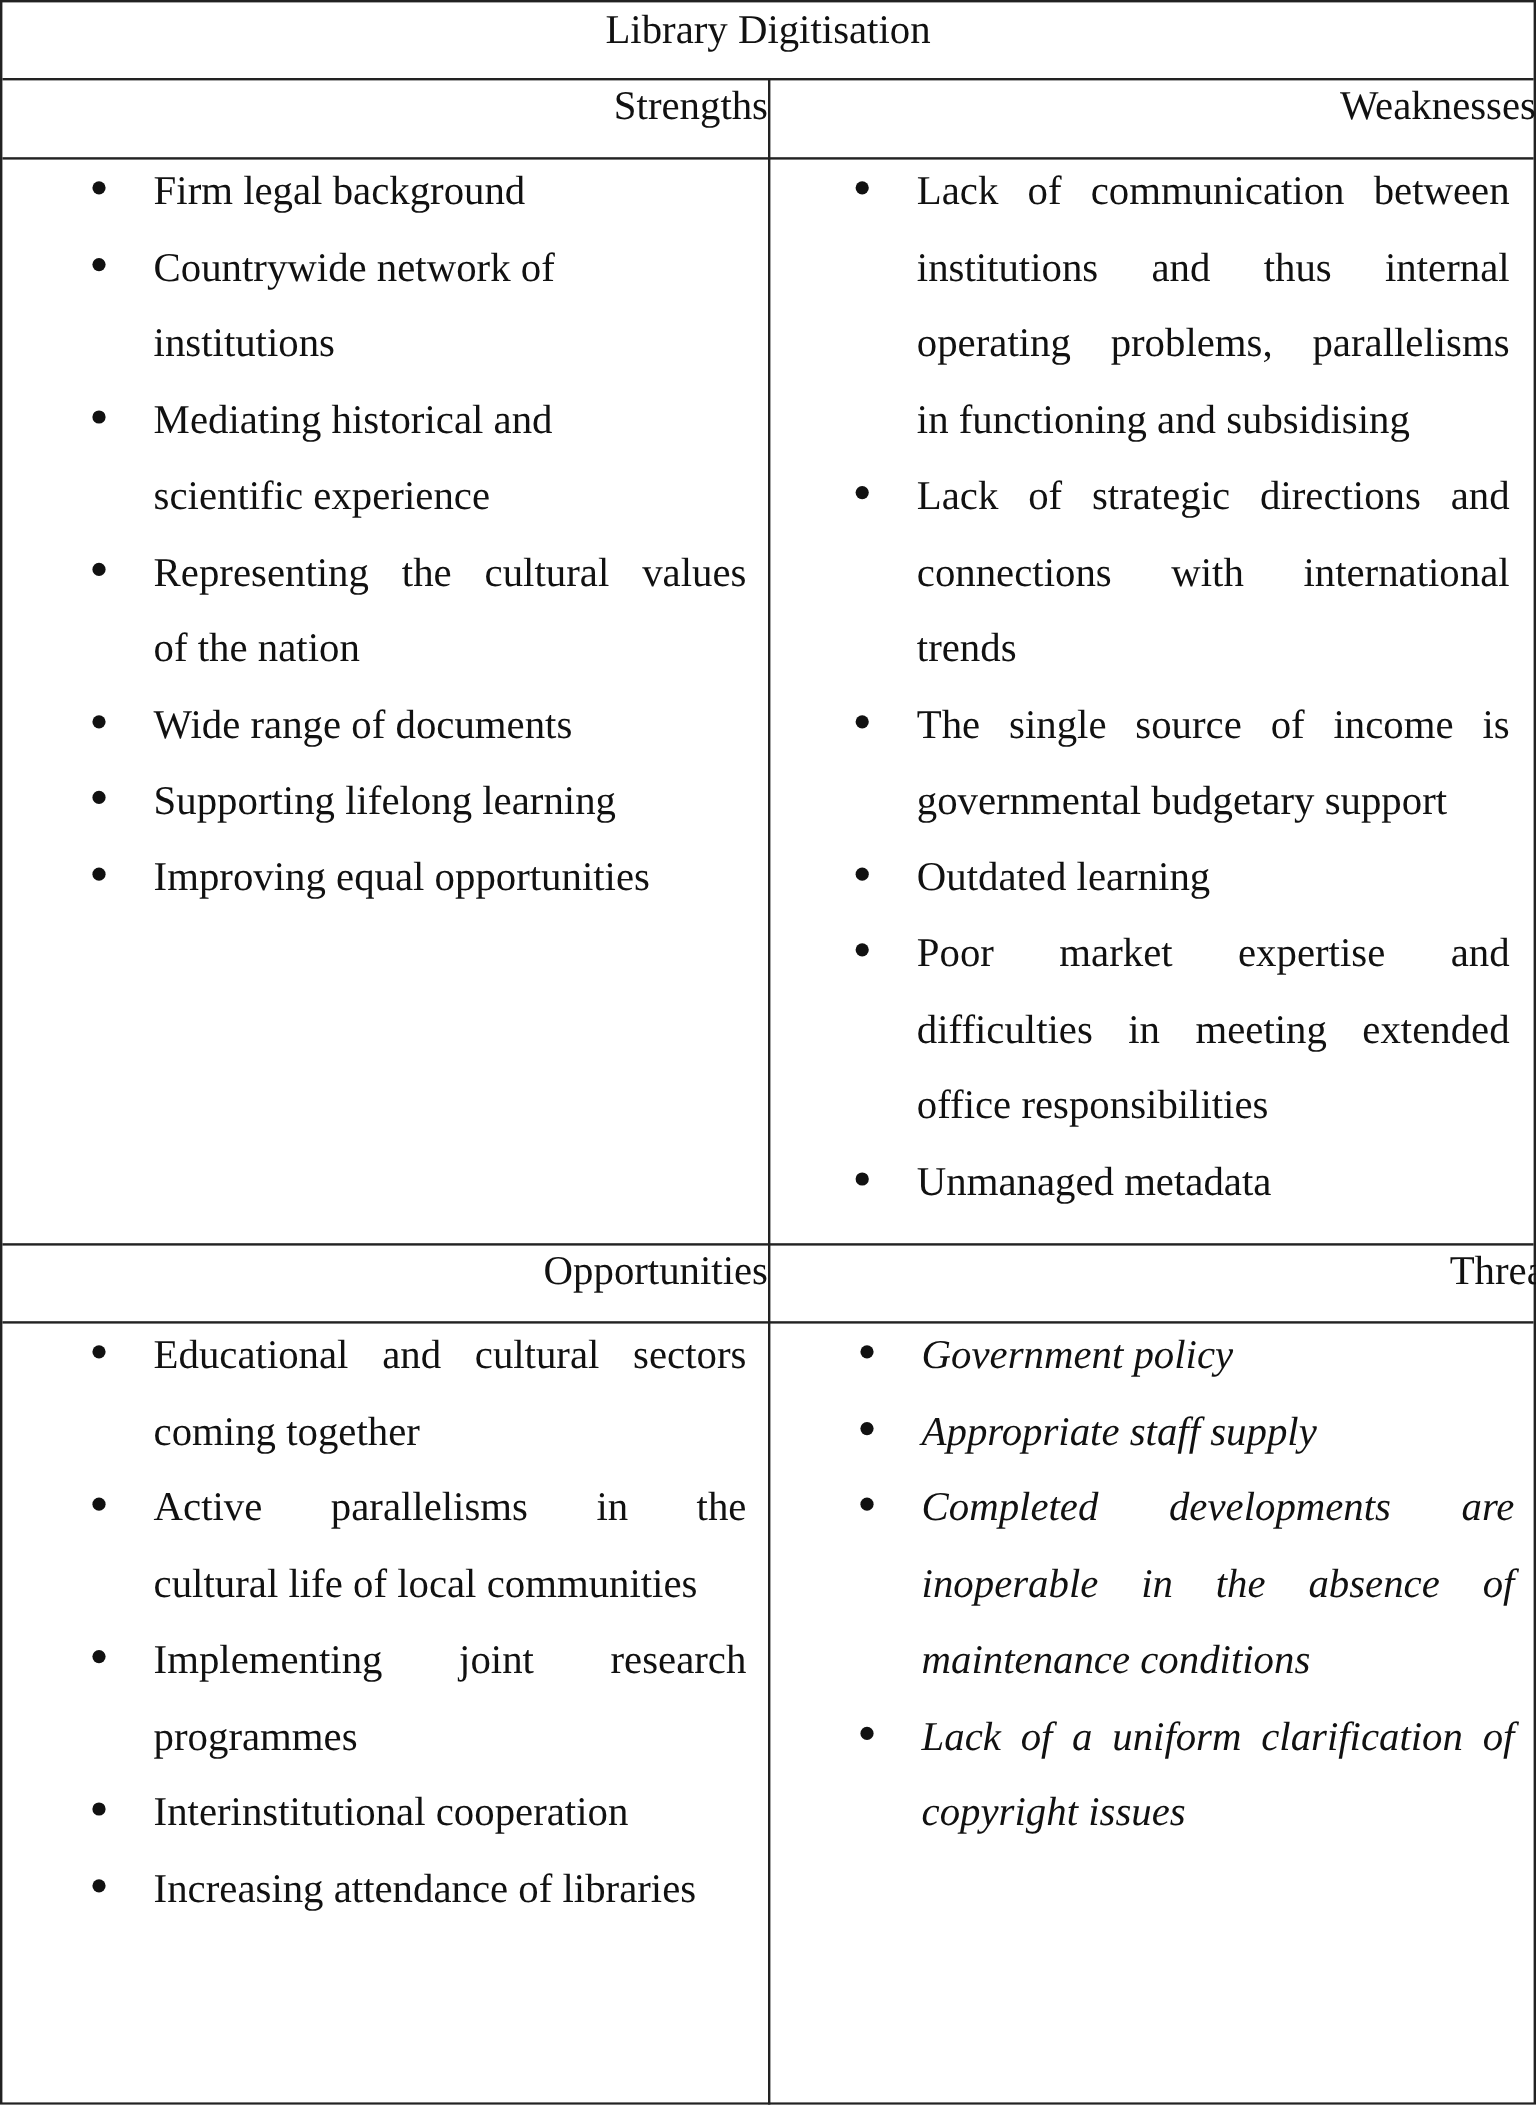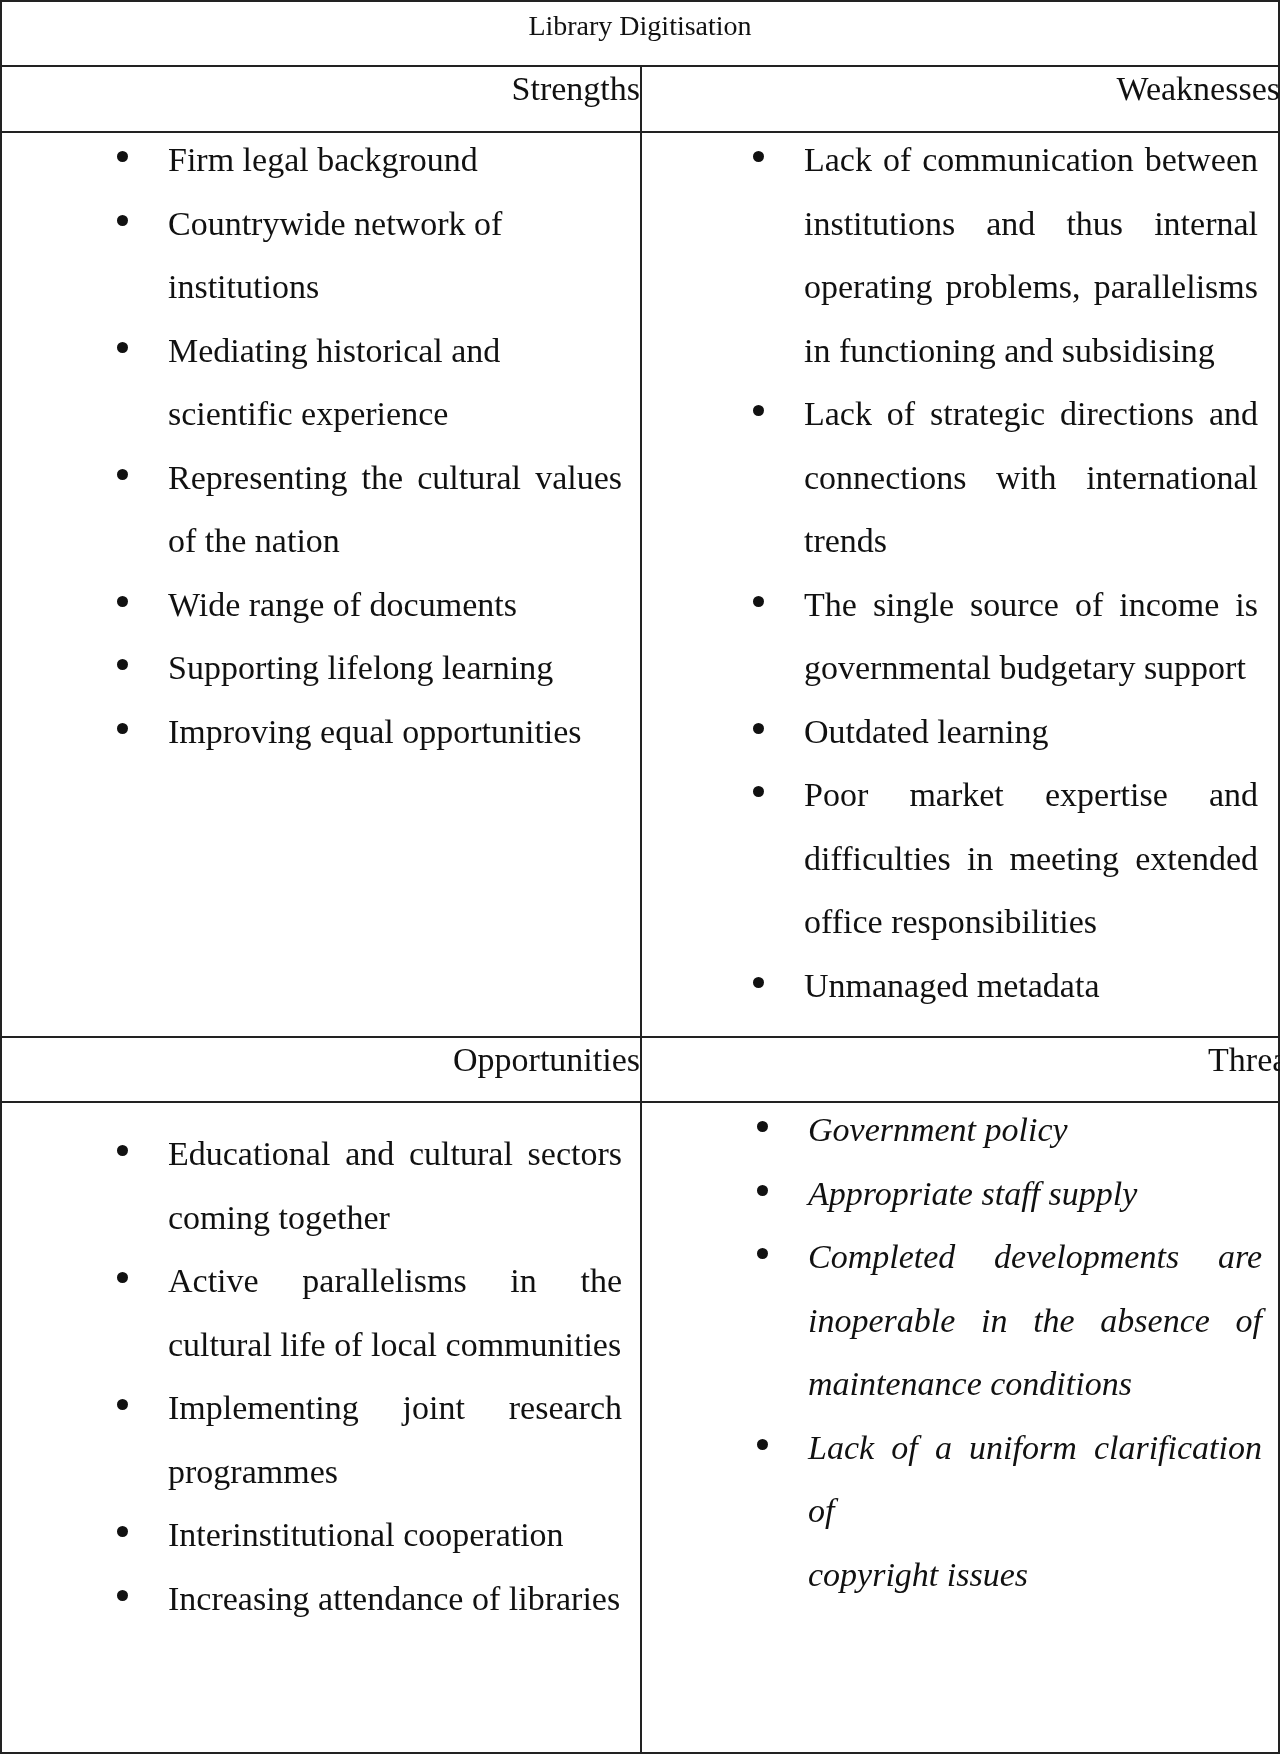--- a/index.html
+++ b/index.html
@@ -3,24 +3,24 @@
 <meta charset="utf-8">
 <style>
   html, body { margin: 0; padding: 0; background: #ffffff; }
   body { width: 1280px; height: 1754px; position: relative; overflow: hidden;
          font-family: "Liberation Serif", "DejaVu Serif", serif; color: #111; }
   .swot { position: absolute; left: 0; top: 0; width: 1280px; height: 1754px;
           box-sizing: border-box; border: 2px solid #222; }
   .hline { position: absolute; left: 0; width: 1276px; height: 2px; background: #222; }
   .vline { position: absolute; left: 638px; width: 2px; background: #222; }
   .title { position: absolute; left: 0; top: 0; width: 1276px; text-align: center;
-           font-size: 28px; line-height: 40px; padding-top: 4px; }
+           font-size: 34px; line-height: 40px; padding-top: 4px; }
   .header { position: absolute; width: 638px; text-align: right;
             font-size: 34px; line-height: 40px; }
-  .body-cell { position: absolute; width: 638px; box-sizing: border-box; padding-left: 40px; }
+  .body-cell { position: absolute; width: 638px; box-sizing: border-box; }
   .items { list-style: none; margin: 0; padding: 0; }
   .item { position: relative; padding-left: 126px; padding-right: 18px; }
   .bullet { position: absolute; left: 75px; width: 11px; height: 11px; border-radius: 50%;
             background: #111; top: 23px; }
   .line { display: block; font-size: 34px; line-height: 63.5px; white-space: nowrap; }
   .line.just { text-align: justify; text-align-last: justify; white-space: normal; }
 </style>
 </head>
 <body>
 
@@ -103,21 +103,21 @@
           <span class="line">Unmanaged metadata</span>
         </li>
       </ul>
   </div>
   <div class="hline" style="top:1034px;"></div>
 
   <div class="header" style="left:0; top:1038px;">Opportunities</div>
   <div class="header" style="left:640px; top:1038px;margin-left:30px;">Threats</div>
   <div class="hline" style="top:1099px;"></div>
 
-  <div class="body-cell" style="left:0; top:1120px;">
+  <div class="body-cell" style="left:0; top:1096px;">
     <ul class="items">
         <li class="item">
           <span class="bullet"></span>
           <span class="line just">Educational and cultural sectors</span>
           <span class="line">coming together</span>
         </li>
         <li class="item">
           <span class="bullet"></span>
           <span class="line just">Active parallelisms in the</span>
           <span class="line">cultural life of local communities</span>

